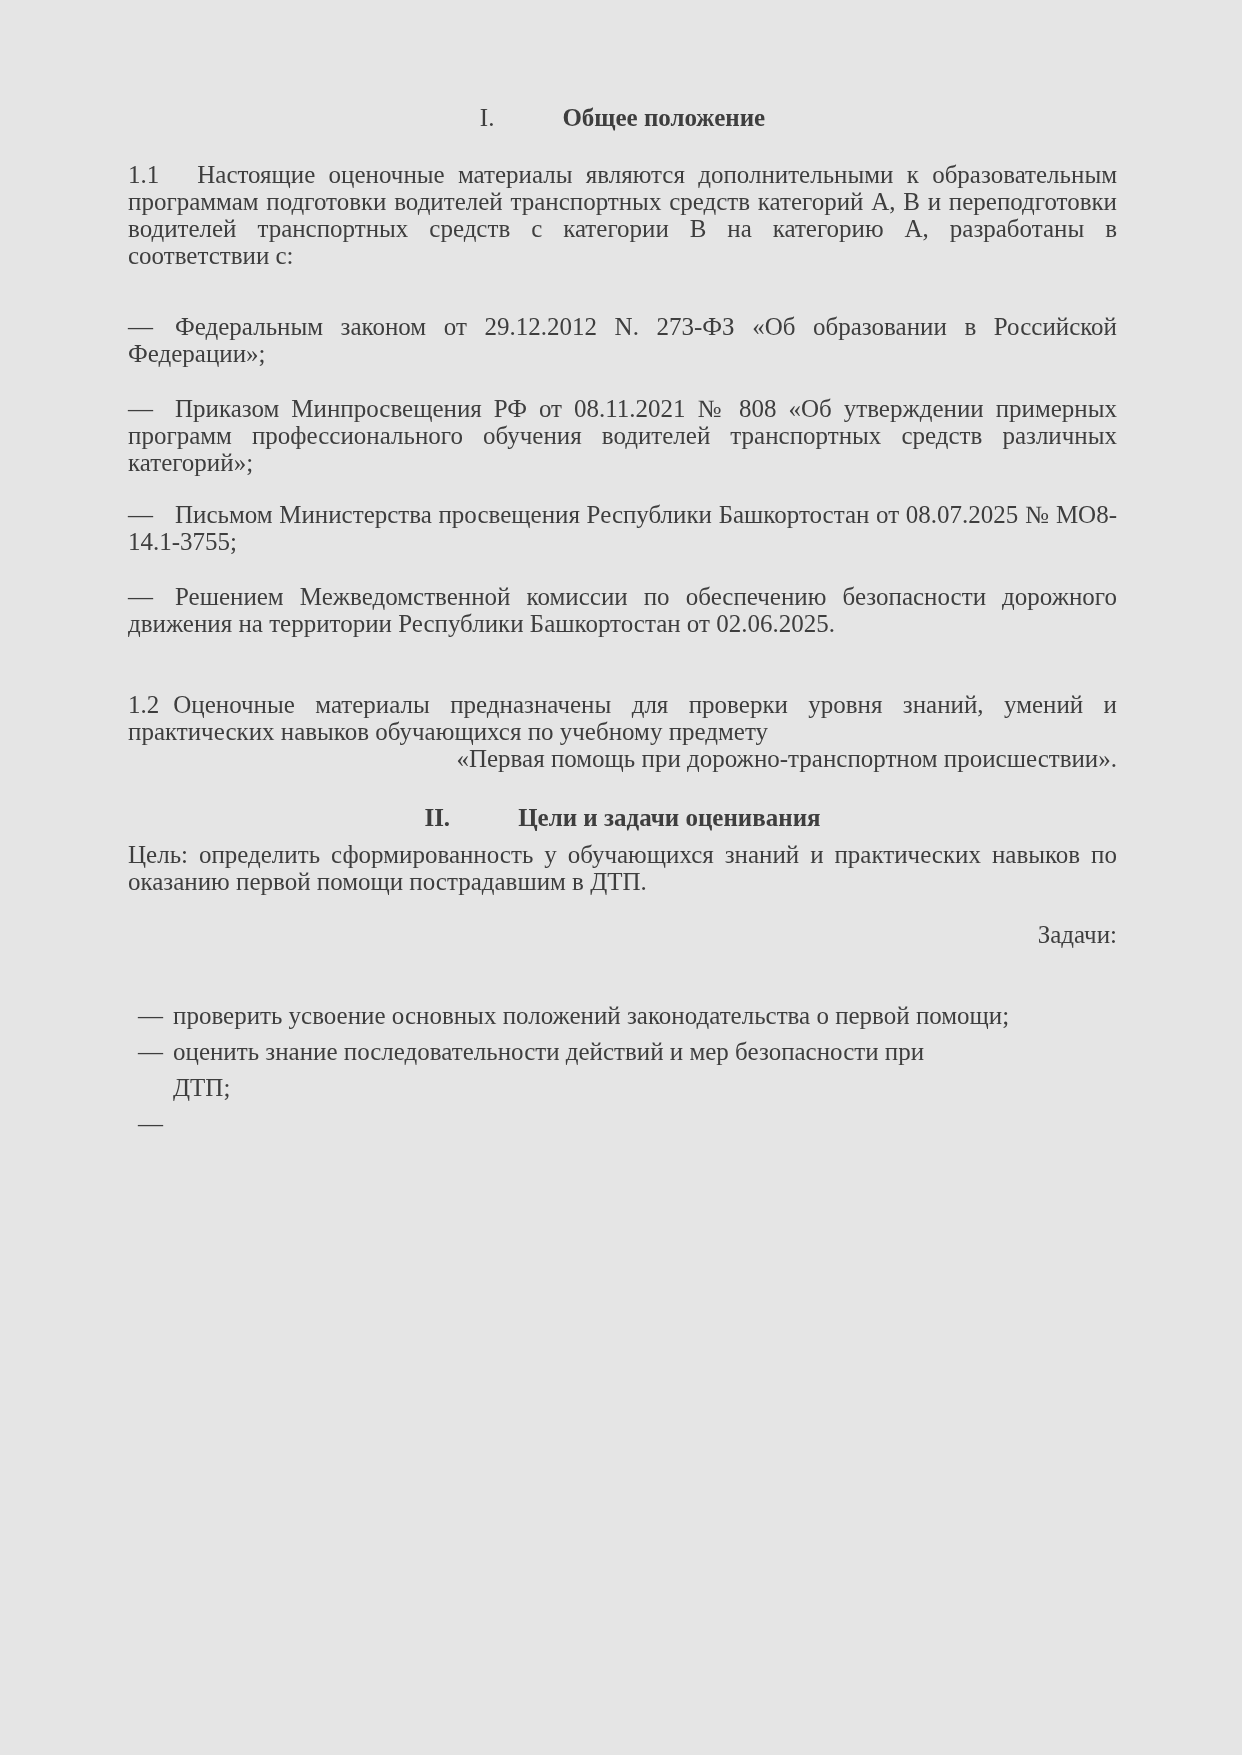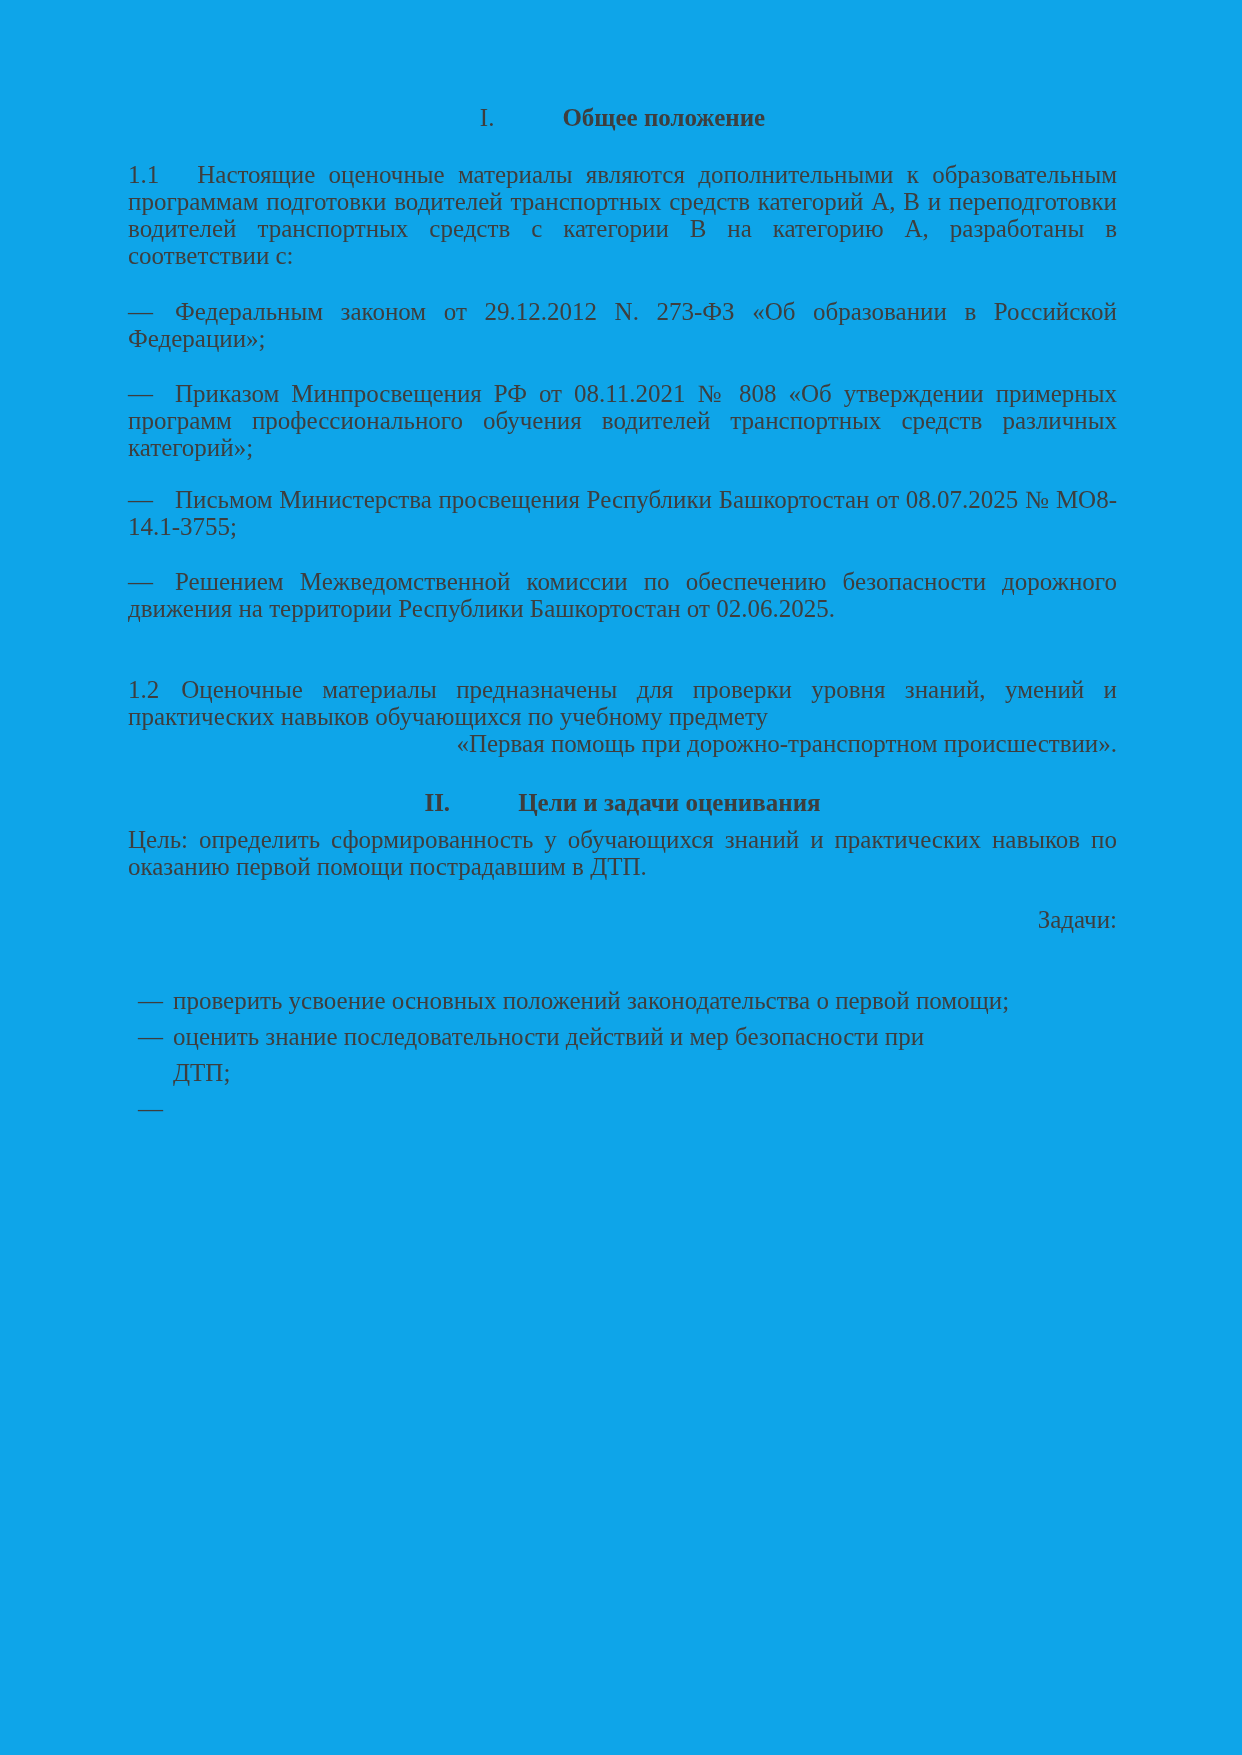--- a/index.html
+++ b/index.html
@@ -1,21 +1,21 @@
 <!DOCTYPE html>
 <html lang="ru"><head>
 <meta charset="utf-8">
 <style>
   html,body{margin:0;padding:0;background:#ffffff;}
   .page{
     position:relative;
     width:1242px;
     height:1755px;
     margin:0 auto;
-    background:#0ea5e9;
+    background:#e5e5e5;
     font-family:"Liberation Serif","DejaVu Serif",serif;
     font-size:25px;
     line-height:27px;
     color:#3e3e3e;
     box-sizing:border-box;
     padding:104px 125px 0 128px;
     overflow:hidden;
   }
   .heading{
     text-align:center;
@@ -23,27 +23,27 @@
     white-space:nowrap;
   }
   .heading .h-num{font-weight:normal;margin-right:68px;}
   .heading2 .h-num{font-weight:bold;text-align:center;}
   .para{
     text-align:justify;
   }
   .p11{margin-top:30px;}
   .p11 .p-num{margin-right:38px;}
   .p12{margin-top:54px;}
-  .p12 .p-num{margin-right:22px;}
+  .p12 .p-num{margin-right:14px;}
   .quote-line{text-align:right;}
   .ref{
     text-align:justify;
   }
   .ref .dash{margin-right:22px;}
-  .ref0{margin-top:29px;}
+  .ref0{margin-top:44px;}
   .ref1{margin-top:28px;}
   .ref2{margin-top:25px;}
   .ref3{margin-top:28px;}
   .pdoc{margin-top:26px;}
   .h2{margin-top:32px;}
   .goal{margin-top:10px;}
   .tasks-label{margin-top:26px;text-align:right;}
   .tasks{margin-top:50px;line-height:36px;}
   .task{
     position:relative;

